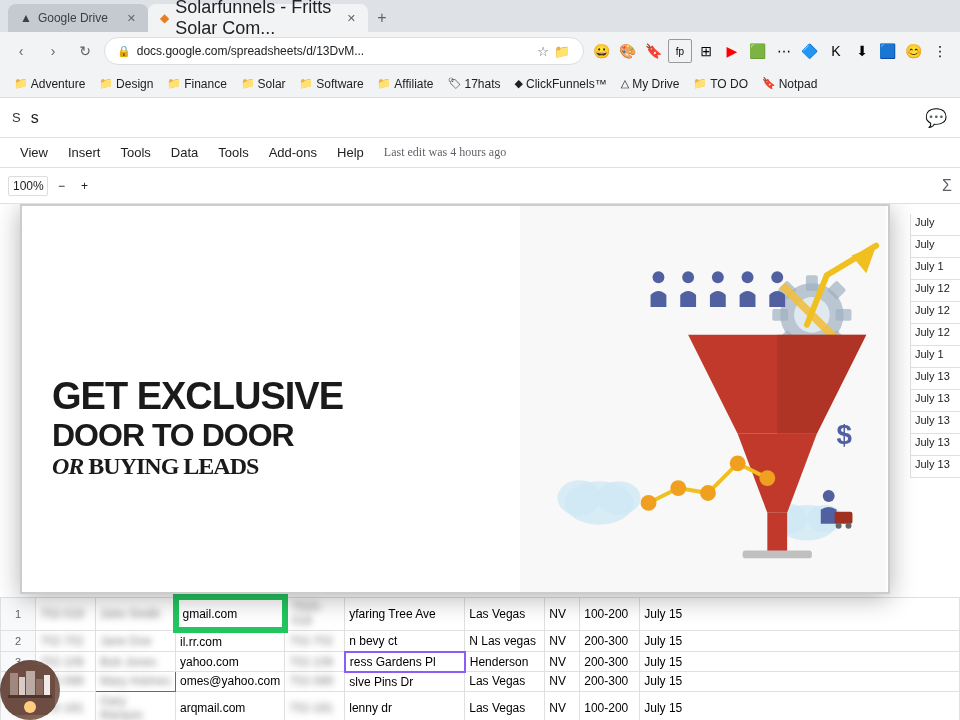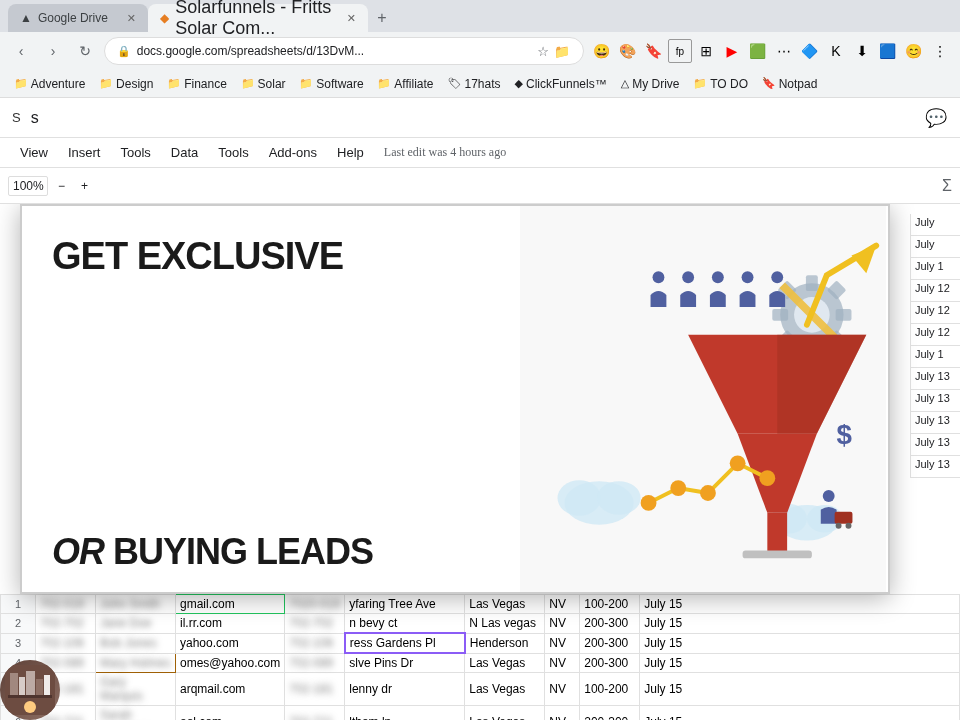--- a/index.html
+++ b/index.html
@@ -279,21 +279,22 @@
       align-items: stretch;
       overflow: hidden;
       z-index: 10;
     }
 
     .overlay-left {
       flex: 1;
       padding: 30px 30px 20px 30px;
       display: flex;
       flex-direction: column;
-      justify-content: space-between;
+      justify-content: center;
+      margin-top: 48px;
     }
 
     .headline-line1 {
       font-size: 38px;
       font-weight: 900;
       color: #1a1a1a;
       line-height: 1.1;
       text-transform: uppercase;
       letter-spacing: -1px;
     }
@@ -319,26 +320,27 @@
     .headline-line4 {
       font-size: 32px;
       font-weight: 900;
       color: #1a1a1a;
       line-height: 1.1;
       text-transform: uppercase;
       letter-spacing: -1px;
     }
 
     .headline-line5 {
-      font-size: 36px;
+      font-size: 24px;
       font-weight: 900;
       color: #1a1a1a;
       line-height: 1.1;
       text-transform: uppercase;
       letter-spacing: -1px;
+      font-family: Liberation Serif, serif;
     }
 
     .italic-or {
       font-style: italic;
       font-weight: 900;
     }
 
     
     .overlay-right {
       width: 370px;
@@ -514,20 +516,21 @@
   <div class="toolbar-btn">+</div>
   <span style="margin-left: auto; font-size:16px; color:#5f6368;">Σ</span>
 </div>
 
 <div class="spreadsheet-area" style="height:516px;overflow:hidden;position:relative;background:#fff;">
 
   <div class="overlay-card">
 
     <div class="overlay-left">
       <div class="headline-line1">GET EXCLUSIVE</div>
+      <div class="headline-line4">DOOR TO DOOR</div>
       <div class="headline-line5">
         <span class="italic-or">or</span>
         <span>BUYING LEADS</span>
       </div>
     </div>
 
     <div class="overlay-right">
       <svg class="funnel-graphic" viewBox="0 0 370 390" xmlns="http://www.w3.org/2000/svg">
 
         <rect width="370" height="390" fill="#f8f8f8"></rect>
@@ -616,21 +619,21 @@
     </div>
   </div>
 
   <div style="position:absolute;top:390px;left:0;right:0;background:#fff;">
     <table style="width:100%;border-collapse:collapse;font-size:12px;">
       <tbody>
           <tr>
         <td style="width:35px;background:#f8f9fa;border:1px solid #e0e0e0;text-align:center;color:#5f6368;font-size:11px;padding:2px;">1</td>
         <td style="width:60px;border:1px solid #e0e0e0;padding:2px 4px;" class="cell-blurred">702-019</td>
         <td style="width:80px;border:1px solid #e0e0e0;padding:2px 4px;" class="cell-blurred">John Smith</td>
-        <td style="width:100px;border:1px solid #22c55e;padding:2px 4px;">gmail.com</td>
+        <td style="width:100px;border:6px solid #22c55e;padding:2px 4px;">gmail.com</td>
         <td style="width:60px;border:1px solid #e0e0e0;padding:2px 4px;" class="cell-blurred">7020-019</td>
         <td style="width:120px;border:1px solid #e0e0e0;padding:2px 4px;">yfaring Tree Ave</td>
         <td style="width:80px;border:1px solid #e0e0e0;padding:2px 4px;">Las Vegas</td>
         <td style="width:35px;border:1px solid #e0e0e0;padding:2px 4px;">NV</td>
         <td style="width:60px;border:1px solid #e0e0e0;padding:2px 4px;">100-200</td>
         <td style="border:1px solid #e0e0e0;padding:2px 4px;">July 15</td>
       </tr>
       <tr>
         <td style="background:#f8f9fa;border:1px solid #e0e0e0;text-align:center;color:#5f6368;font-size:11px;padding:2px;">2</td>
         <td style="border:1px solid #e0e0e0;padding:2px 4px;" class="cell-blurred">702-702</td>

